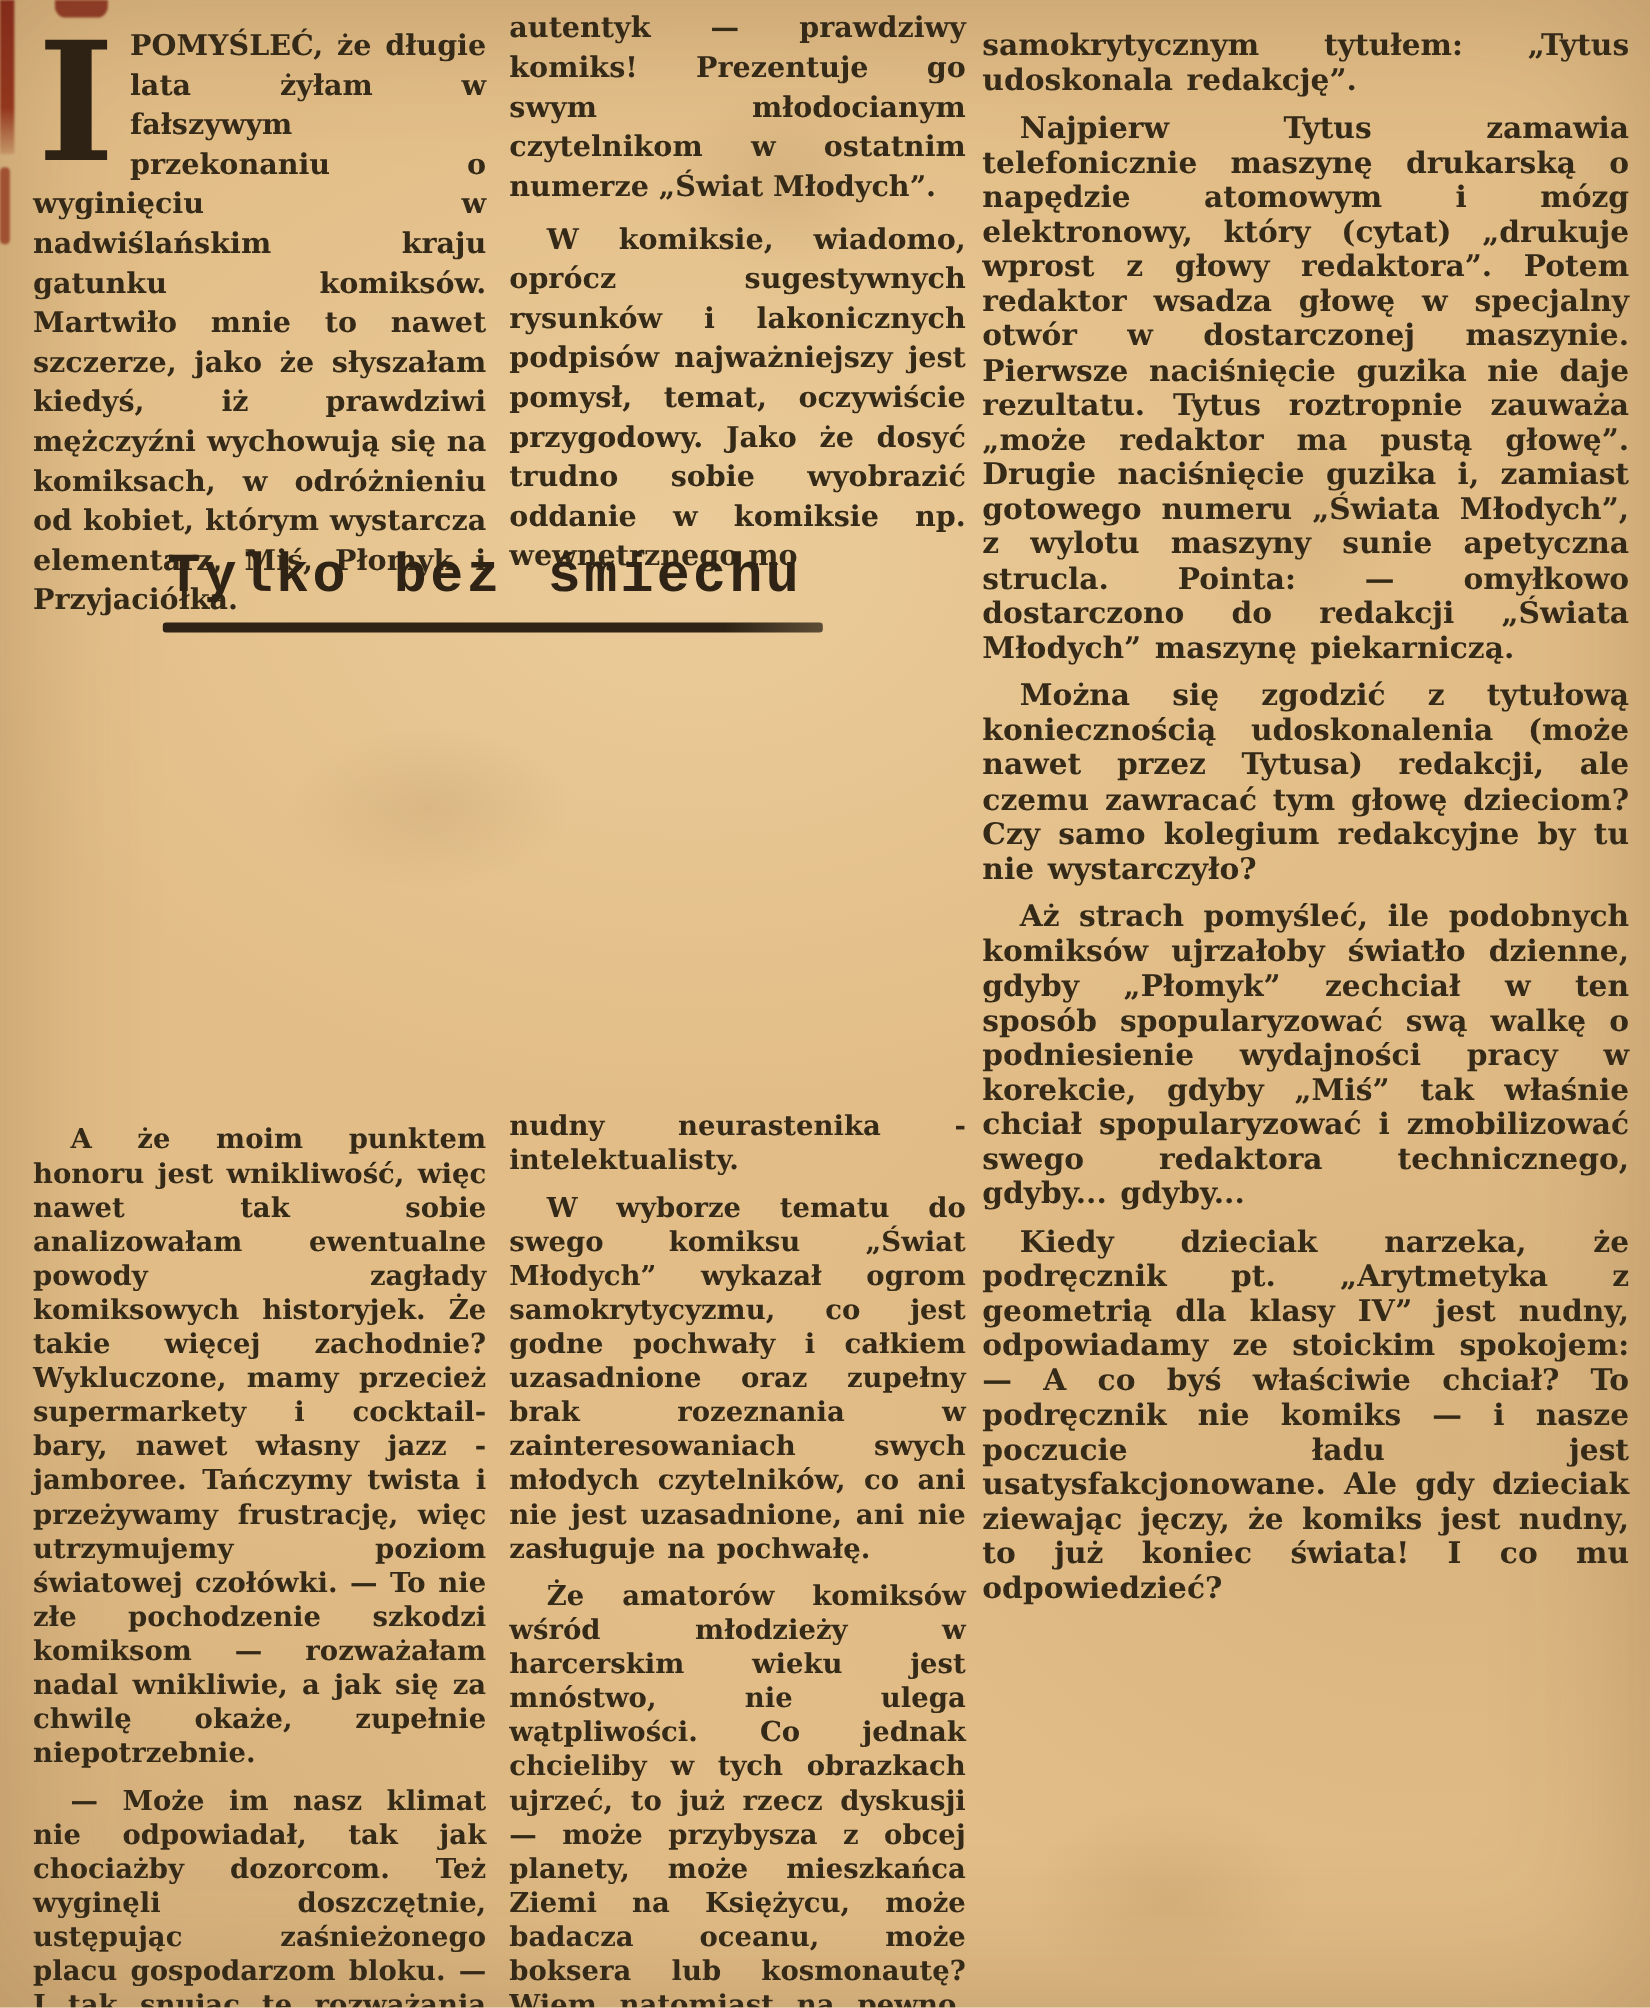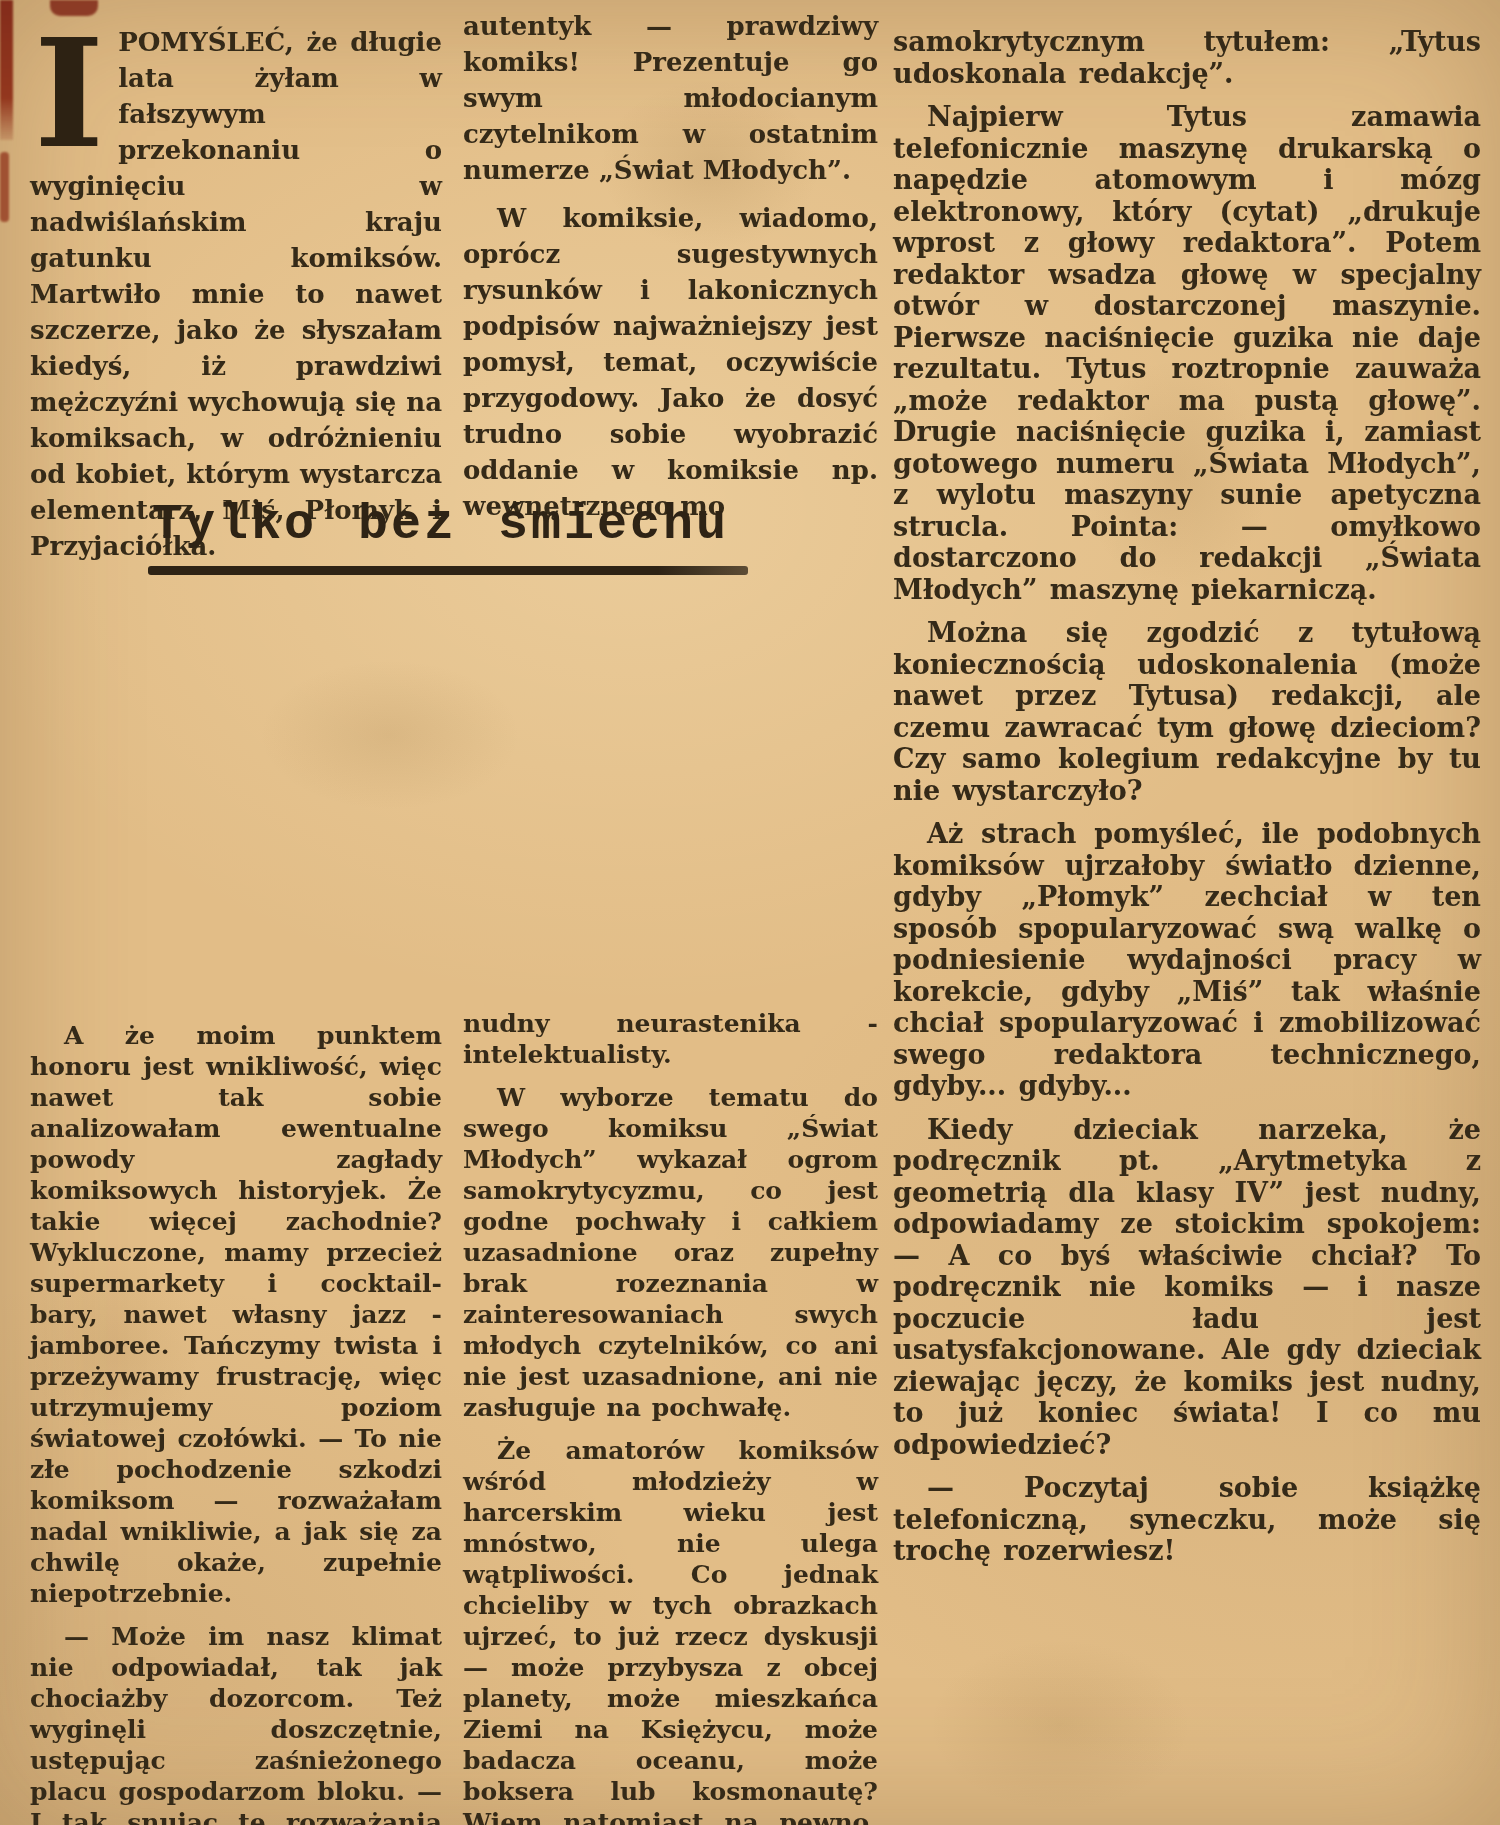--- a/index.html
+++ b/index.html
@@ -103,16 +103,15 @@
     <p class="ind">W wyborze tematu do swego komiksu „Świat Młodych” wykazał ogrom samokrytycyzmu, co jest godne pochwały i całkiem uzasadnione oraz zupełny brak rozeznania w zainteresowaniach swych młodych czytelników, co ani nie jest uzasadnione, ani nie zasługuje na pochwałę.</p>
     <p class="ind">Że amatorów komiksów wśród młodzieży w harcerskim wieku jest mnóstwo, nie ulega wątpliwości. Co jednak chcieliby w tych obrazkach ujrzeć, to już rzecz dyskusji — może przybysza z obcej planety, może mieszkańca Ziemi na Księżycu, może badacza oceanu, może boksera lub kosmonautę? Wiem natomiast na pewno, że nie historyjkę pod, jako się już rzekło,</p>
   </div>
 
   <div class="col col3">
     <p>samokrytycznym tytułem: „Tytus udoskonala redakcję”.</p>
     <p class="ind">Najpierw Tytus zamawia telefonicznie maszynę drukarską o napędzie atomowym i mózg elektronowy, który (cytat) „drukuje wprost z głowy redaktora”. Potem redaktor wsadza głowę w specjalny otwór w dostarczonej maszynie. Pierwsze naciśnięcie guzika nie daje rezultatu. Tytus roztropnie zauważa „może redaktor ma pustą głowę”. Drugie naciśnięcie guzika i, zamiast gotowego numeru „Świata Młodych”, z wylotu maszyny sunie apetyczna strucla. Pointa: — omyłkowo dostarczono do redakcji „Świata Młodych” maszynę piekarniczą.</p>
     <p class="ind">Można się zgodzić z tytułową koniecznością udoskonalenia (może nawet przez Tytusa) redakcji, ale czemu zawracać tym głowę dzieciom? Czy samo kolegium redakcyjne by tu nie wystarczyło?</p>
     <p class="ind">Aż strach pomyśleć, ile podobnych komiksów ujrzałoby światło dzienne, gdyby „Płomyk” zechciał w ten sposób spopularyzować swą walkę o podniesienie wydajności pracy w korekcie, gdyby „Miś” tak właśnie chciał spopularyzować i zmobilizować swego redaktora technicznego, gdyby... gdyby...</p>
     <p class="ind">Kiedy dzieciak narzeka, że podręcznik pt. „Arytmetyka z geometrią dla klasy IV” jest nudny, odpowiadamy ze stoickim spokojem: — A co byś właściwie chciał? To podręcznik nie komiks — i nasze poczucie ładu jest usatysfakcjonowane. Ale gdy dzieciak ziewając jęczy, że komiks jest nudny, to już koniec świata! I co mu odpowiedzieć?</p>
-    <p class="ind">— Poczytaj sobie książkę telefoniczną, syneczku, może się trochę rozerwiesz!</p>
   </div>
 
 </div>
 
 </body></html>

